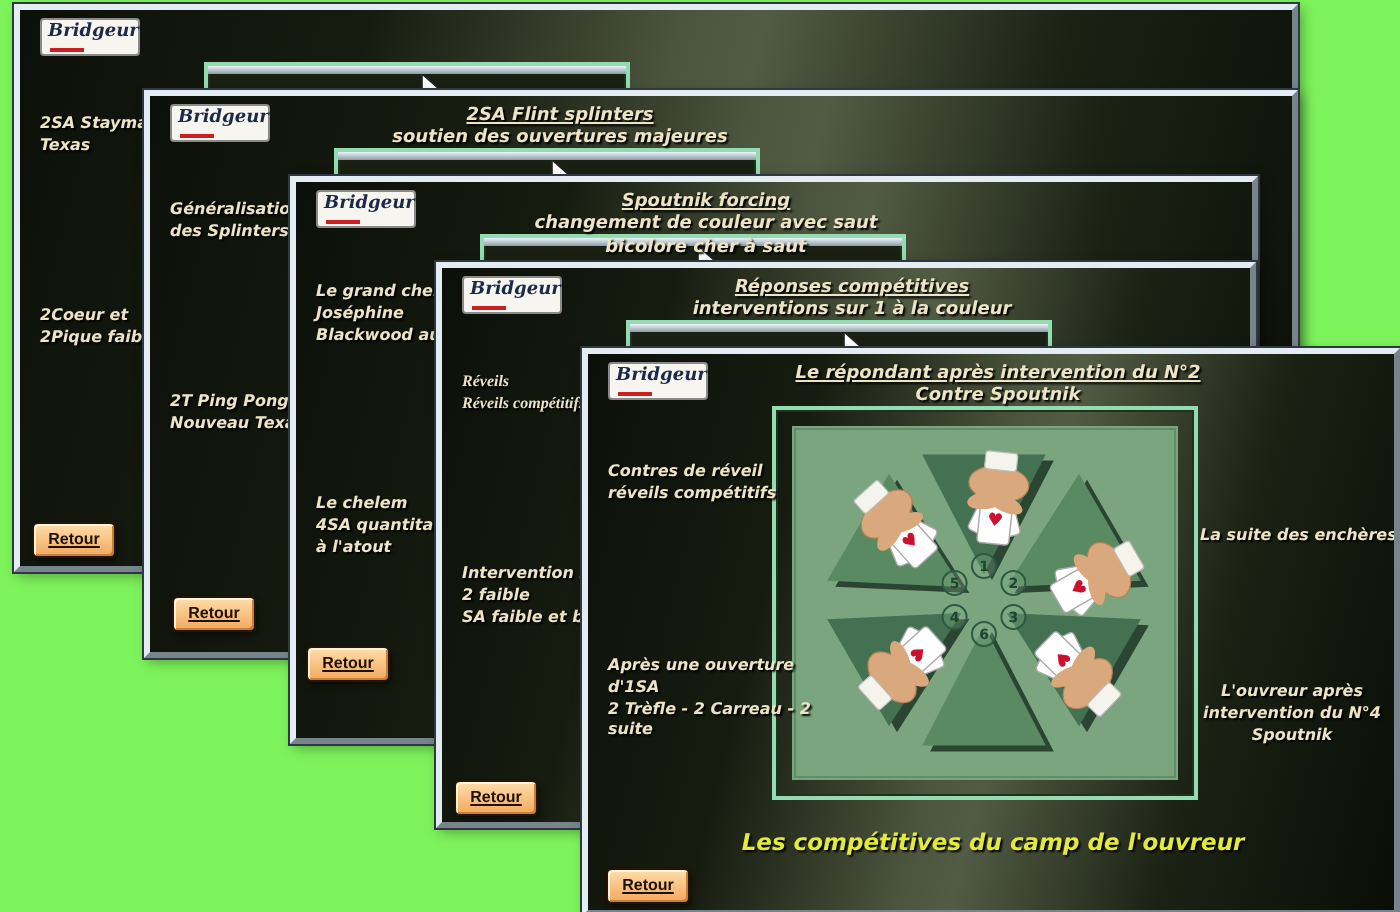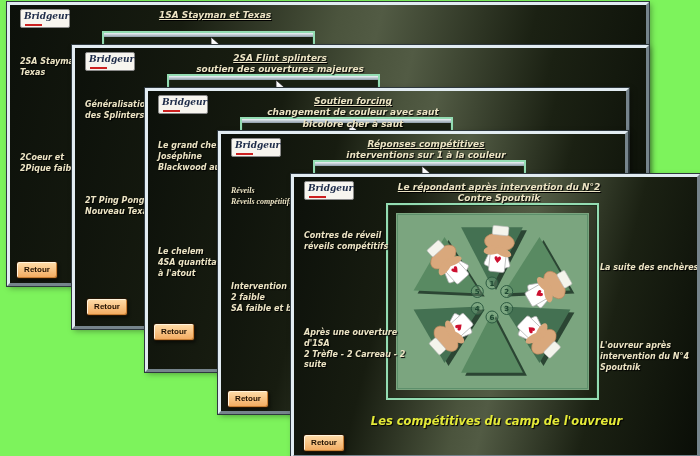--- a/index.html
+++ b/index.html
@@ -19,53 +19,50 @@
   .title{position:absolute;left:95px;top:5px;width:220px;text-align:center;
          font:italic bold 9px "DejaVu Sans",sans-serif;color:var(--cream,#ece4c4);
          line-height:1.25;text-shadow:1px 1px 1px #000;z-index:3;}
   .title .u{text-decoration:underline;}
   .title span{display:block;}
 
   .menu{position:absolute;font:italic bold 8px "DejaVu Sans",sans-serif;color:var(--cream,#ece4c4);
         line-height:1.35;text-shadow:1px 1px 1px #000;cursor:pointer;z-index:2;}
   .menu span{display:block;white-space:nowrap;}
   .menu.left{left:10px;width:95px;}
-  .menu.rightm{text-align:left;}
+  .menu.rightm{text-align:center;}
 
   .frame{position:absolute;left:92px;top:26px;width:209px;height:193px;
          border:2px solid var(--framegreen,#93dcb2);box-shadow:inset 0 0 0 1px #21301f;}
   .frame.preview{background:#1a2113;}
   .minibar{position:absolute;left:0;top:0;right:0;height:4px;
            background:linear-gradient(#eef4f8,#8c9ca8);}
   .cursor{position:absolute;left:106px;top:4px;}
   .panel{position:absolute;left:8px;top:8px;right:8px;bottom:8px;background:var(--panel,#7ba57f);}
   .panel svg{display:block;}
 
   .bottomtitle{position:absolute;left:55px;top:237px;width:295px;text-align:center;
         font:italic bold 11.5px "DejaVu Sans",sans-serif;color:var(--yellow,#e4ea38);
         text-shadow:1px 1px 1px #000;z-index:3;}
 
   .retour{position:absolute;width:40px;height:16px;z-index:4;cursor:pointer;
         font:bold 8px "Liberation Sans",sans-serif;color:#201000;text-align:center;line-height:15px;
         background:linear-gradient(#ffddaa,#f2a95e);border:1px solid #241504;border-radius:3px;
-        box-shadow:inset 1px 1px 0 #fff3dc,inset -1px -1px 0 #c77f35,1px 2px 3px rgba(0,0,0,.45);}
+        box-shadow:inset 1px 1px 0 #fff3dc,inset -1px -1px 0 #c77f35,1px 2px 3px rgba(0,0,0,.45);text-decoration:underline;}
 </style>
 </head>
 <body>
 
 <div id="stage">
     <div class="win" style="left: 7px; top: 2px; width: 636px; height: 278px; z-index: 1;">
       <div class="slide">
         <div class="logo">
           <span class="t">Bridgeur</span>
           <div class="r"></div>
         </div>
-        <div class="title">
-          <span class="u">1SA Stayman et Texas</span>
-        </div>
         <div class="frame preview">
           <div class="minibar"></div>
           <div class="cursor"><svg width="12" height="16" viewBox="0 0 12 16">
               <path d="M1,0 L1,12 L4.2,9.4 L6.2,14.2 L8.4,13.2 L6.4,8.6 L10.6,8.4 Z" fill="#ffffff" stroke="#222" stroke-width="0.8"></path>
             </svg></div>
         </div>
         <div class="menu left" style="top: 52px;">
           <span>2SA Stayman et</span>
           <span>Texas</span>
         </div>
@@ -103,21 +100,21 @@
         <div class="retour" style="left: 11px; bottom: 10px;">Retour</div>
       </div>
     </div>
     <div class="win" style="left: 145px; top: 88px; width: 478px; height: 278px; z-index: 3;">
       <div class="slide">
         <div class="logo">
           <span class="t">Bridgeur</span>
           <div class="r"></div>
         </div>
         <div class="title">
-          <span class="u">Soutien forcing</span>
+          <span class="u">Spoutnik forcing</span>
           <span>changement de couleur avec saut</span>
           <span>bicolore cher à saut</span>
         </div>
         <div class="frame preview">
           <div class="minibar"></div>
           <div class="cursor"><svg width="12" height="16" viewBox="0 0 12 16">
               <path d="M1,0 L1,12 L4.2,9.4 L6.2,14.2 L8.4,13.2 L6.4,8.6 L10.6,8.4 Z" fill="#ffffff" stroke="#222" stroke-width="0.8"></path>
             </svg></div>
         </div>
         <div class="menu left" style="top: 50px;">

